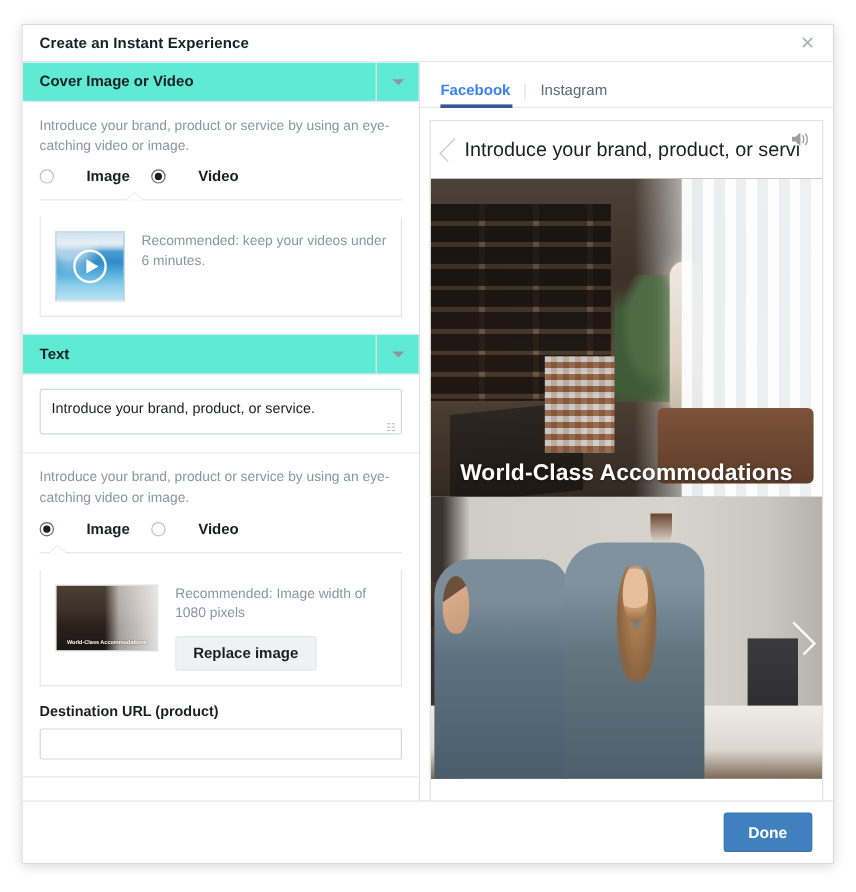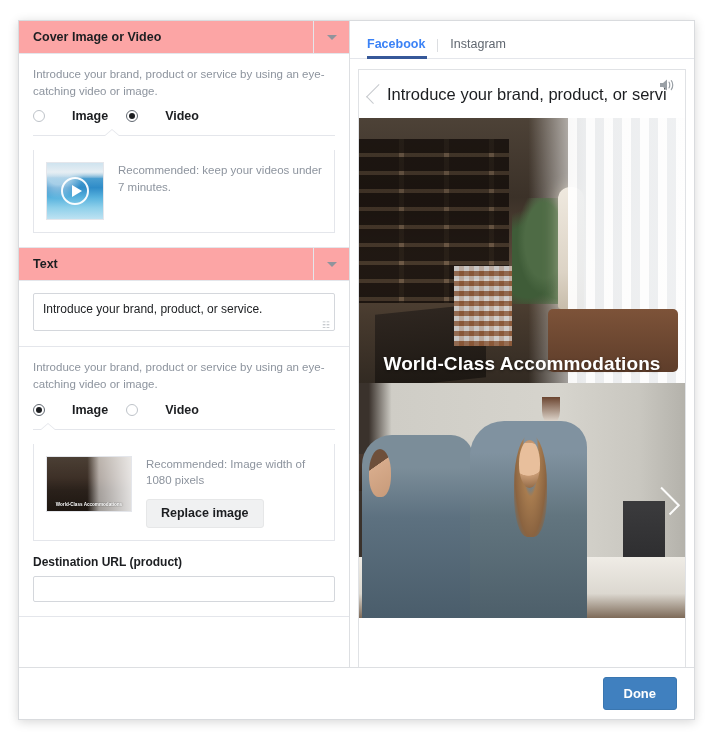--- a/index.html
+++ b/index.html
@@ -74,21 +74,21 @@
   .editor-scroll {
     position: absolute;
     inset: 0;
     overflow: hidden;
   }
 
   .section { border-bottom: 1px solid #e4e6eb; background: #fff; }
 
   .section-head {
     height: 33px;
-    background: #fca5a5;
+    background: #5eead4;
     border-bottom: 1px solid #e4e6eb;
     display: flex;
     align-items: center;
     padding: 0 0 0 14px;
     cursor: pointer;
   }
   .section-head .sh-title {
     font-size: 12.5px;
     font-weight: bold;
     color: #1c1e21;
@@ -547,20 +547,24 @@
     cursor: pointer;
     line-height: 1.2;
     font-family: "Liberation Sans", sans-serif;
   }
 </style>
 </head>
 <body>
 
 <div class="modal">
 
+  <div class="modal-header">
+    <div class="modal-title">Create an Instant Experience</div>
+    <div class="close-btn">✕</div>
+  </div>
 
   <div class="modal-body">
 
     <div class="editor">
       <div class="editor-scroll">
 
         <div class="section">
           <div class="section-head">
             <div class="sh-title">Cover Image or Video</div>
             <div class="sh-toggle">
@@ -582,21 +586,21 @@
             <div class="notch-wrap">
               <div class="notch pos-video"></div>
             </div>
           </div>
           <div style="padding:0 14px 14px 14px;">
             <div class="media-box">
               <div class="thumb video-thumb">
                 <div class="play-circle"></div>
               </div>
               <div class="media-info">
-                <div class="media-rec">Recommended: keep your videos under 7 minutes.</div>
+                <div class="media-rec">Recommended: keep your videos under 6 minutes.</div>
               </div>
             </div>
           </div>
         </div>
 
         <div class="section">
           <div class="section-head">
             <div class="sh-title">Text</div>
             <div class="sh-toggle">
                 <span class="caret"></span>

